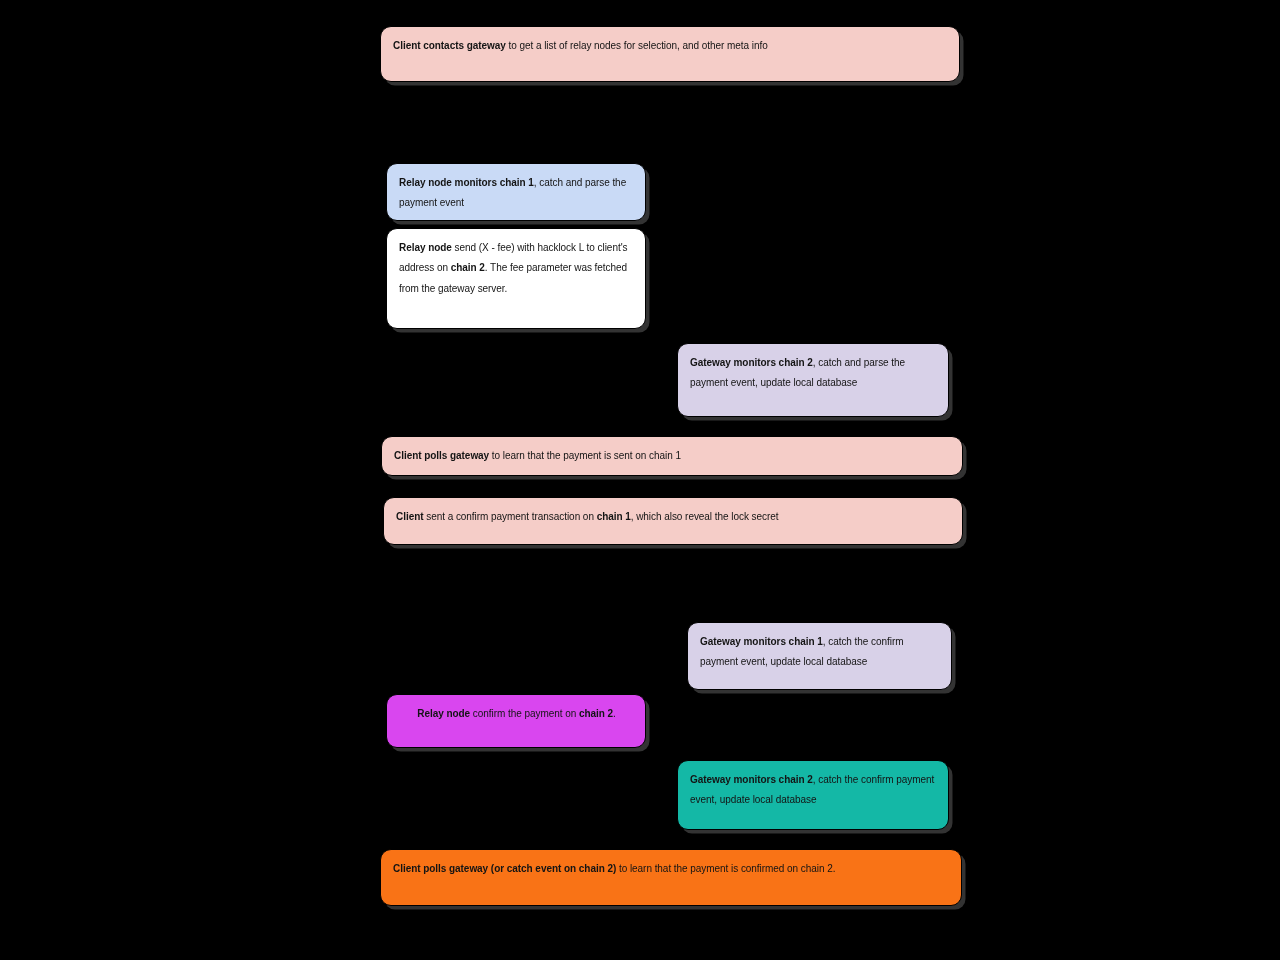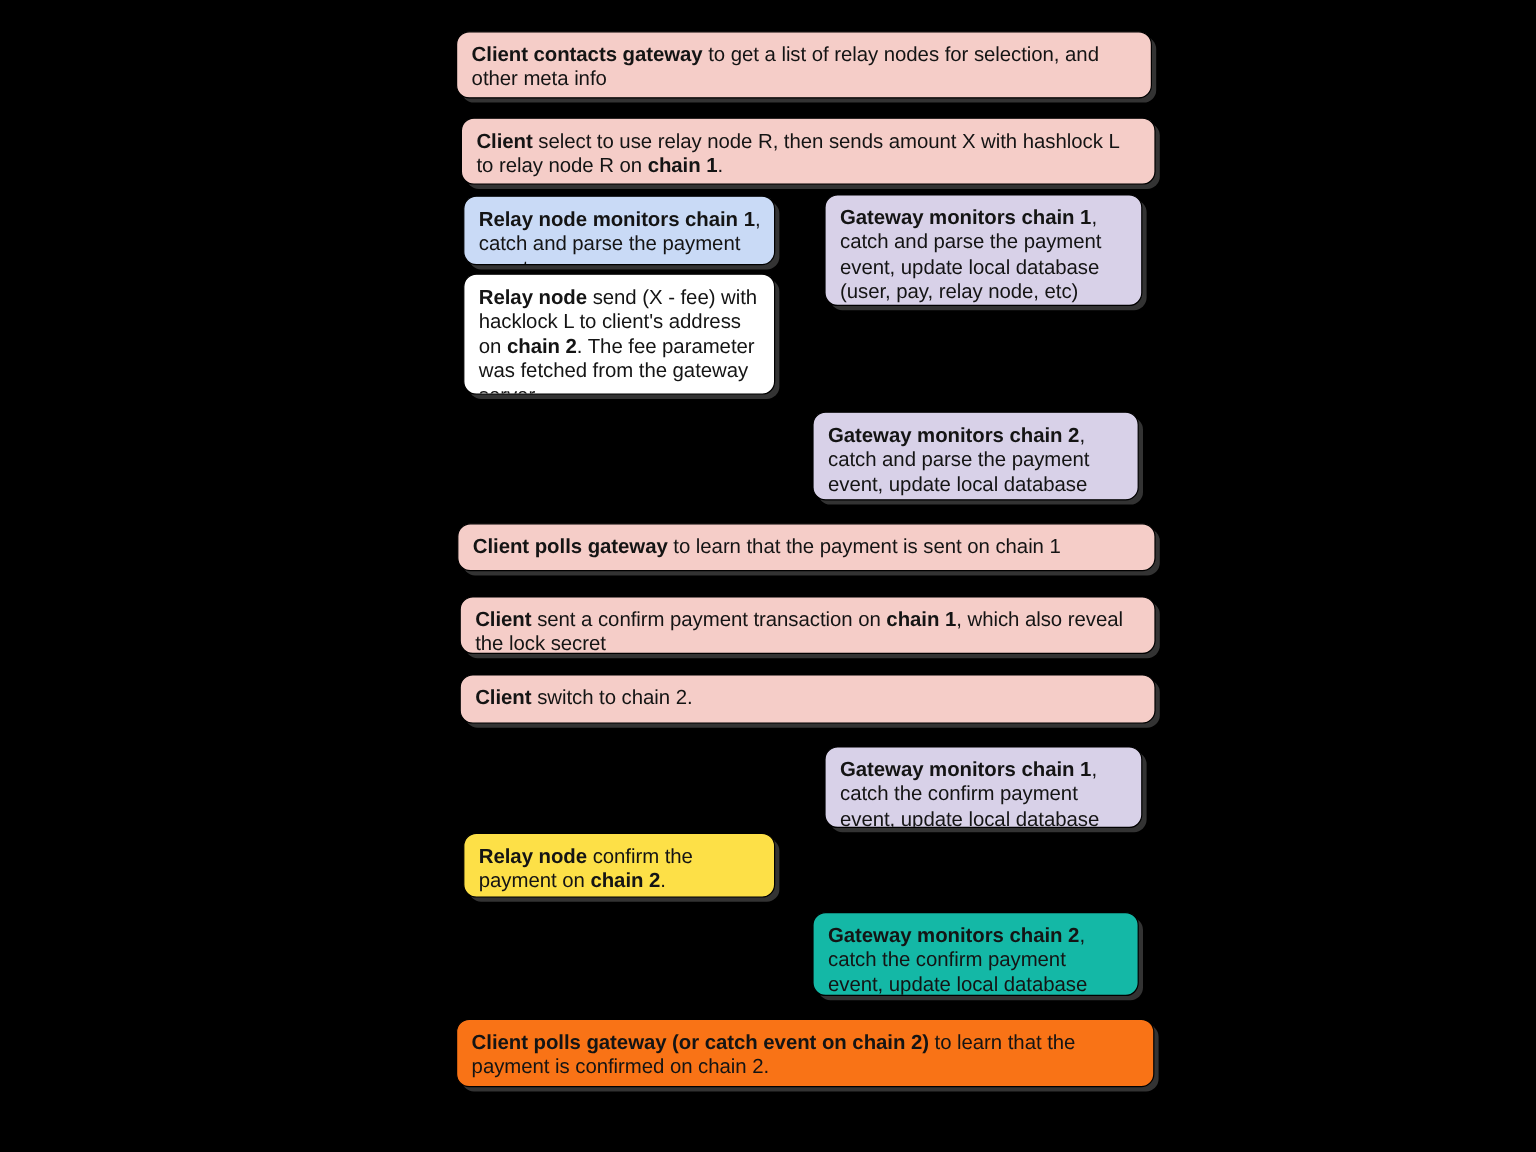--- a/index.html
+++ b/index.html
@@ -23,21 +23,21 @@
     width: 1280px;
     height: 960px;
   }
 
   .node {
     position: absolute;
     box-sizing: border-box;
     border: 1.6px solid #000000;
     border-radius: 11px;
     color: #141414;
-    font-size: 17px;
+    font-size: 10px;
     line-height: 20.4px;
     padding: 9px 11px 9px 12px;
     box-shadow: 4px 4px 0 -0.5px rgba(60,60,60,0.85);
     overflow: hidden;
     letter-spacing: -0.05px;
   }
 
   .node .t { display: block; }
   .node b { font-weight: bold; }
 
@@ -47,58 +47,49 @@
 </style>
 </head>
 <body>
 
 <div id="canvas">
 
   <div class="node pink" id="n0" style="left: 380px; top: 26px; width: 580px; height: 56px; background: rgb(245, 205, 200);">
     <span class="t"><b>Client contacts gateway</b><span> to get a list of relay nodes for selection, and other meta info</span></span>
   </div>
 
-  <div class="node pink" id="n1" style="left: 384px; top: 98px; width: 579px; height: 56px; background: rgb(245, 205, 200);">
-    <span class="t"><b>Client</b><span> select to use relay node R, then sends amount X with hashlock L to relay node R on </span><b>chain 1</b><span>.</span></span>
-  </div>
 
   <div class="node blue" id="n2" style="left: 386px; top: 163px; width: 260px; height: 58px; background: rgb(201, 218, 246);">
     <span class="t"><b>Relay node monitors chain 1</b><span>, catch and parse the payment event</span></span>
   </div>
 
-  <div class="node purple" id="n3" style="left: 687px; top: 162px; width: 265px; height: 93px; background: rgb(216, 209, 232);">
-    <span class="t"><b>Gateway monitors chain 1</b><span>, catch and parse the payment event, update local database (user, pay, relay node, etc)</span></span>
-  </div>
 
   <div class="node blue" id="n4" style="left: 386px; top: 228px; width: 260px; height: 101px; background: #ffffff;">
     <span class="t"><b>Relay node</b><span> send (X - fee) with hacklock L to client's address on </span><b>chain 2</b><span>. The fee parameter was fetched from the gateway server.</span></span>
   </div>
 
   <div class="node purple" id="n5" style="left: 677px; top: 343px; width: 272px; height: 74px; background: rgb(216, 209, 232);">
     <span class="t"><b>Gateway monitors chain 2</b><span>, catch and parse the payment event, update local database</span></span>
   </div>
 
   <div class="node pink" id="n6" style="left: 381px; top: 436px; width: 582px; height: 40px; background: rgb(245, 205, 200);">
     <span class="t"><b>Client polls gateway</b><span> to learn that the payment is sent on chain 1</span></span>
   </div>
 
   <div class="node pink" id="n7" style="left: 383px; top: 497px; width: 580px; height: 48px; background: rgb(245, 205, 200);">
     <span class="t"><b>Client</b><span> sent a confirm payment transaction on </span><b>chain 1</b><span>, which also reveal the lock secret</span></span>
   </div>
 
-  <div class="node pink" id="n8" style="left: 383px; top: 562px; width: 580px; height: 41px; background: rgb(245, 205, 200);">
-    <span class="t"><b>Client</b><span> switch to chain 2.</span></span>
-  </div>
 
 
   <div class="node purple" id="n10" style="left: 687px; top: 622px; width: 265px; height: 68px; background: rgb(216, 209, 232);">
     <span class="t"><b>Gateway monitors chain 1</b><span>, catch the confirm payment event, update local database</span></span>
   </div>
 
-  <div class="node blue" id="n11" style="left: 386px; top: 694px; width: 260px; height: 54px; background: #fde047;">
+  <div class="node blue" id="n11" style="left: 386px; top: 694px; width: 260px; height: 54px; background: #d946ef; text-align: center;">
     <span class="t"><b>Relay node</b><span> confirm the payment on </span><b>chain 2</b><span>.</span></span>
   </div>
 
   <div class="node purple" id="n12" style="left: 677px; top: 760px; width: 272px; height: 70px; background: #14b8a6;">
     <span class="t"><b>Gateway monitors chain 2</b><span>, catch the confirm payment event, update local database</span></span>
   </div>
 
   <div class="node pink" id="n13" style="left: 380px; top: 849px; width: 582px; height: 57px; background: #f97316;">
     <span class="t"><b>Client polls gateway (or catch event on chain 2)</b><span> to learn that the payment is confirmed on chain 2.</span></span>
   </div>

